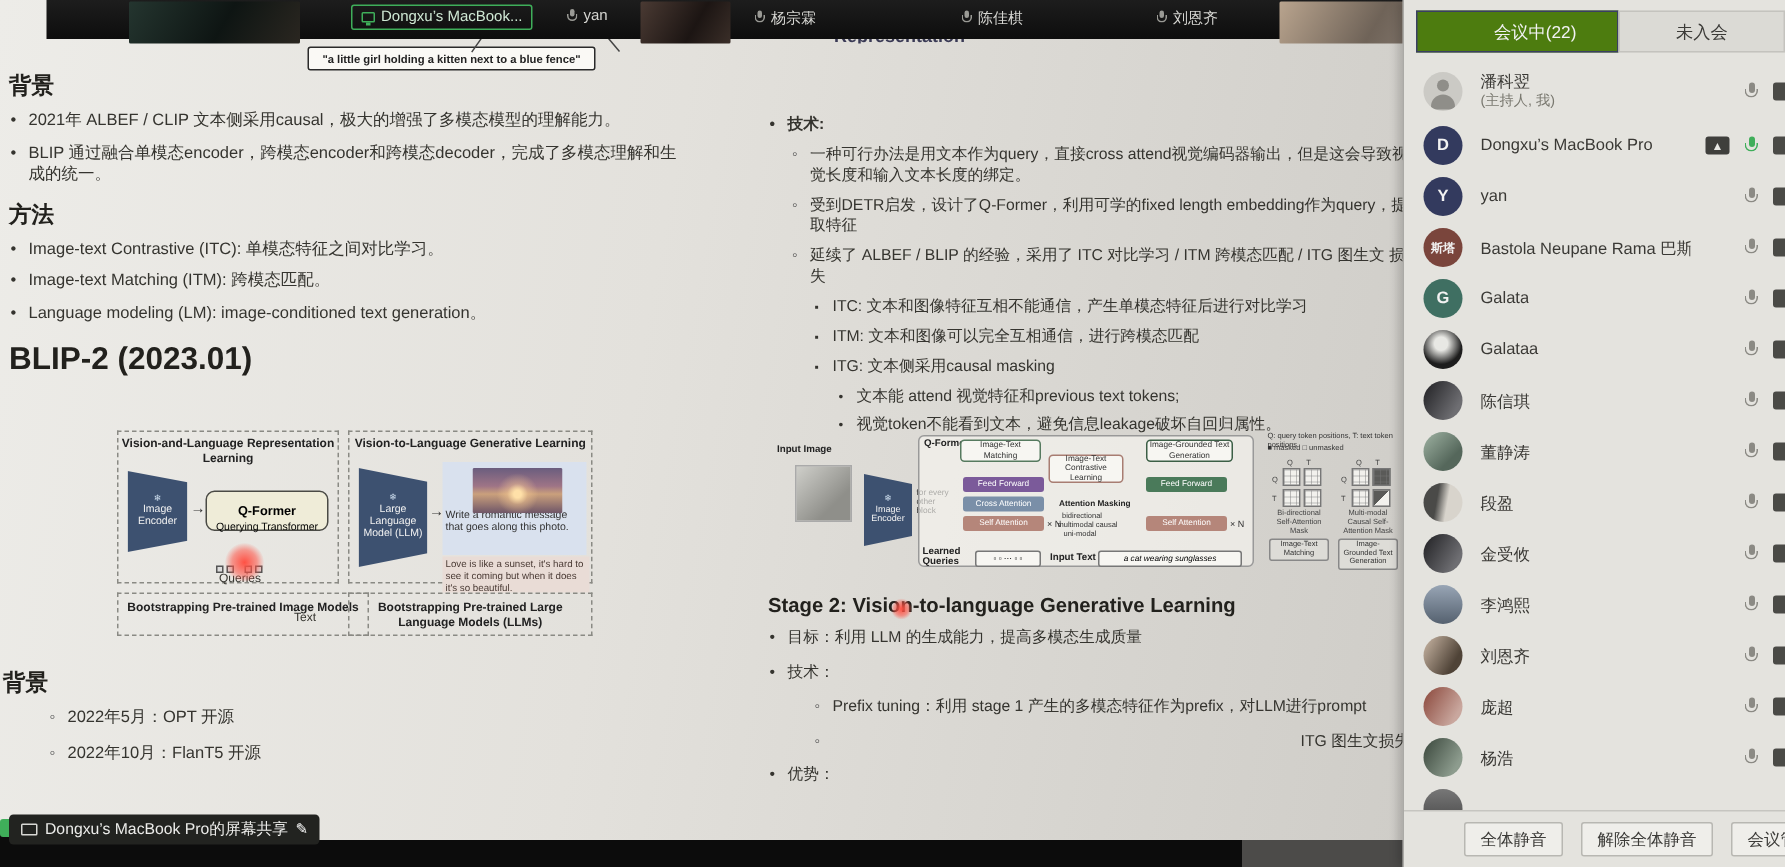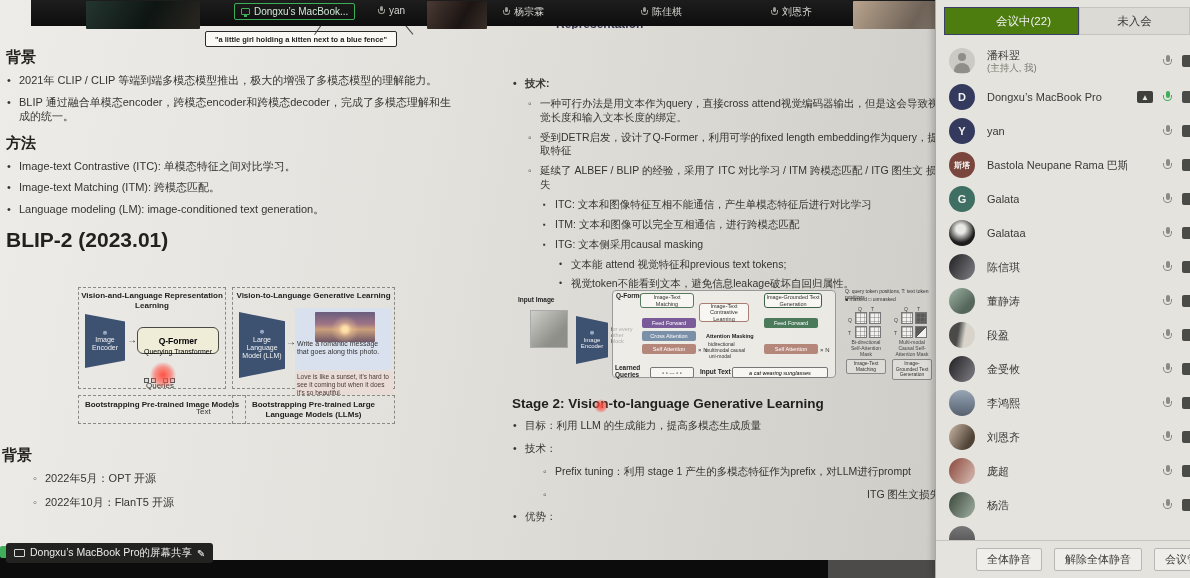--- a/index.html
+++ b/index.html
@@ -154,21 +154,21 @@
   <div class="screen">
 
     <div class="capbox">"a little girl holding a kitten next to a blue fence"</div>
     <div class="caparrow" style="left:318px; top:22px; transform:rotate(35deg);"></div>
     <div class="caparrow" style="left:408px; top:22px; transform:rotate(-40deg);"></div>
 
     <div class="slide" style="left:556px; top:17px; width:200px; height:12px; overflow:hidden; font-weight:bold; font-size:12px; color:#3a3a55;">Representation</div>
 
     <div class="slide leftcol">
       <div class="h1" style="margin-top:0;">背景</div>
-      <div class="li l1">2021年 CLIP / CLIP 等端到端多模态模型推出，极大的增强了多模态模型的理解能力。</div>
+      <div class="li l1">2021年 ALBEF / CLIP 文本侧采用causal，极大的增强了多模态模型的理解能力。</div>
       <div class="li l1">BLIP 通过融合单模态encoder，跨模态encoder和跨模态decoder，完成了多模态理解和生成的统一。</div>
       <div class="h1">方法</div>
       <div class="li l1">Image-text Contrastive (ITC): 单模态特征之间对比学习。</div>
       <div class="li l1">Image-text Matching (ITM): 跨模态匹配。</div>
       <div class="li l1">Language modeling (LM): image-conditioned text generation。</div>
       <div class="h2" style="margin-top:12px;">BLIP-2 (2023.01)</div>
     </div>
 
     <div>
 

